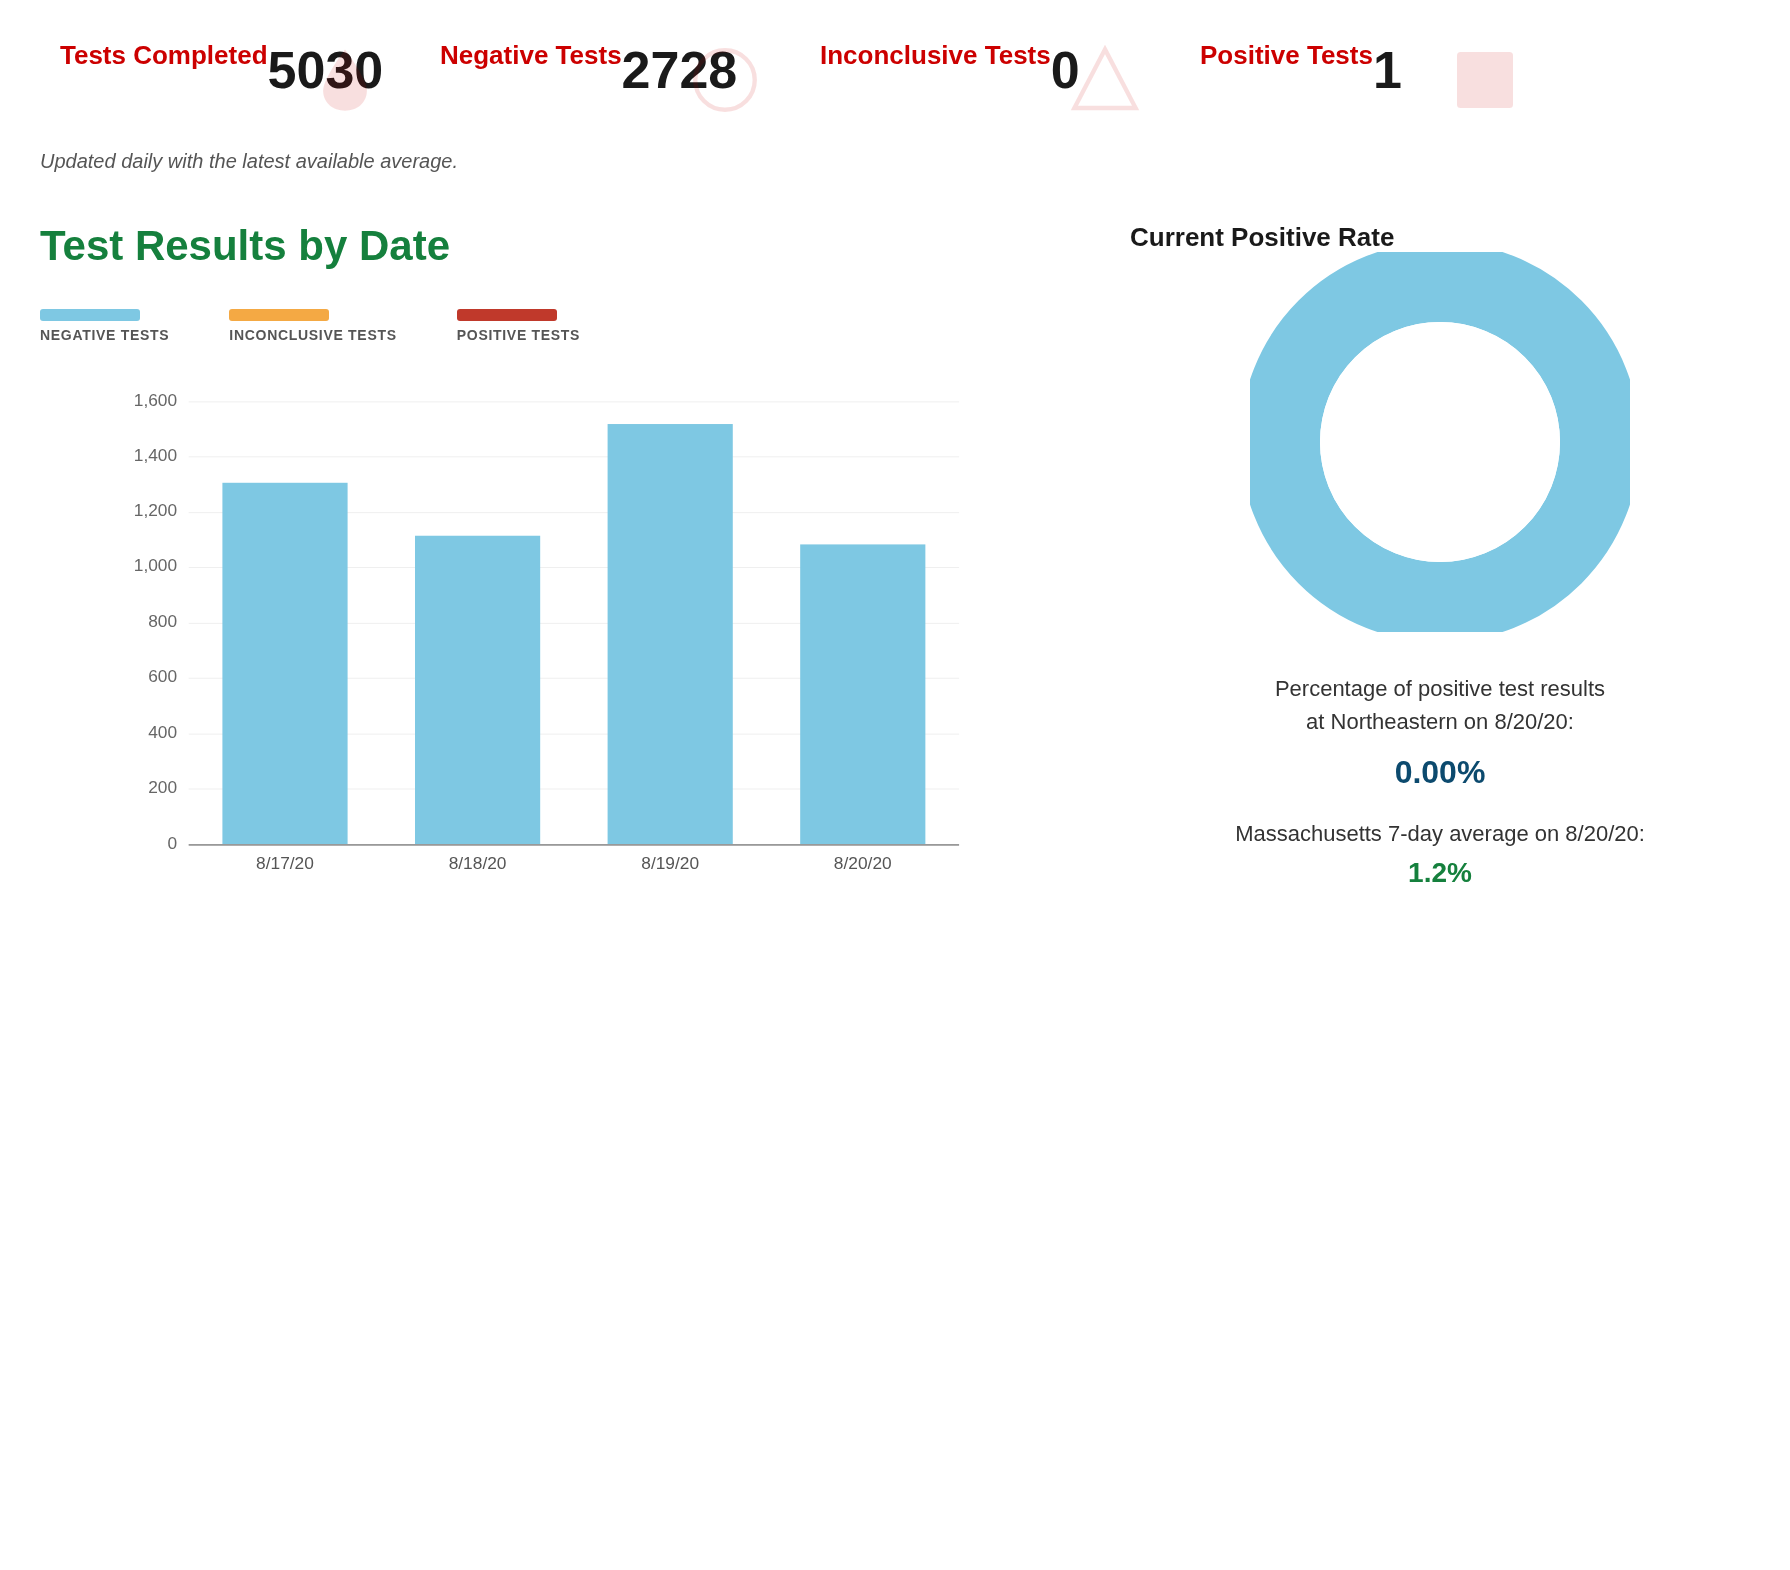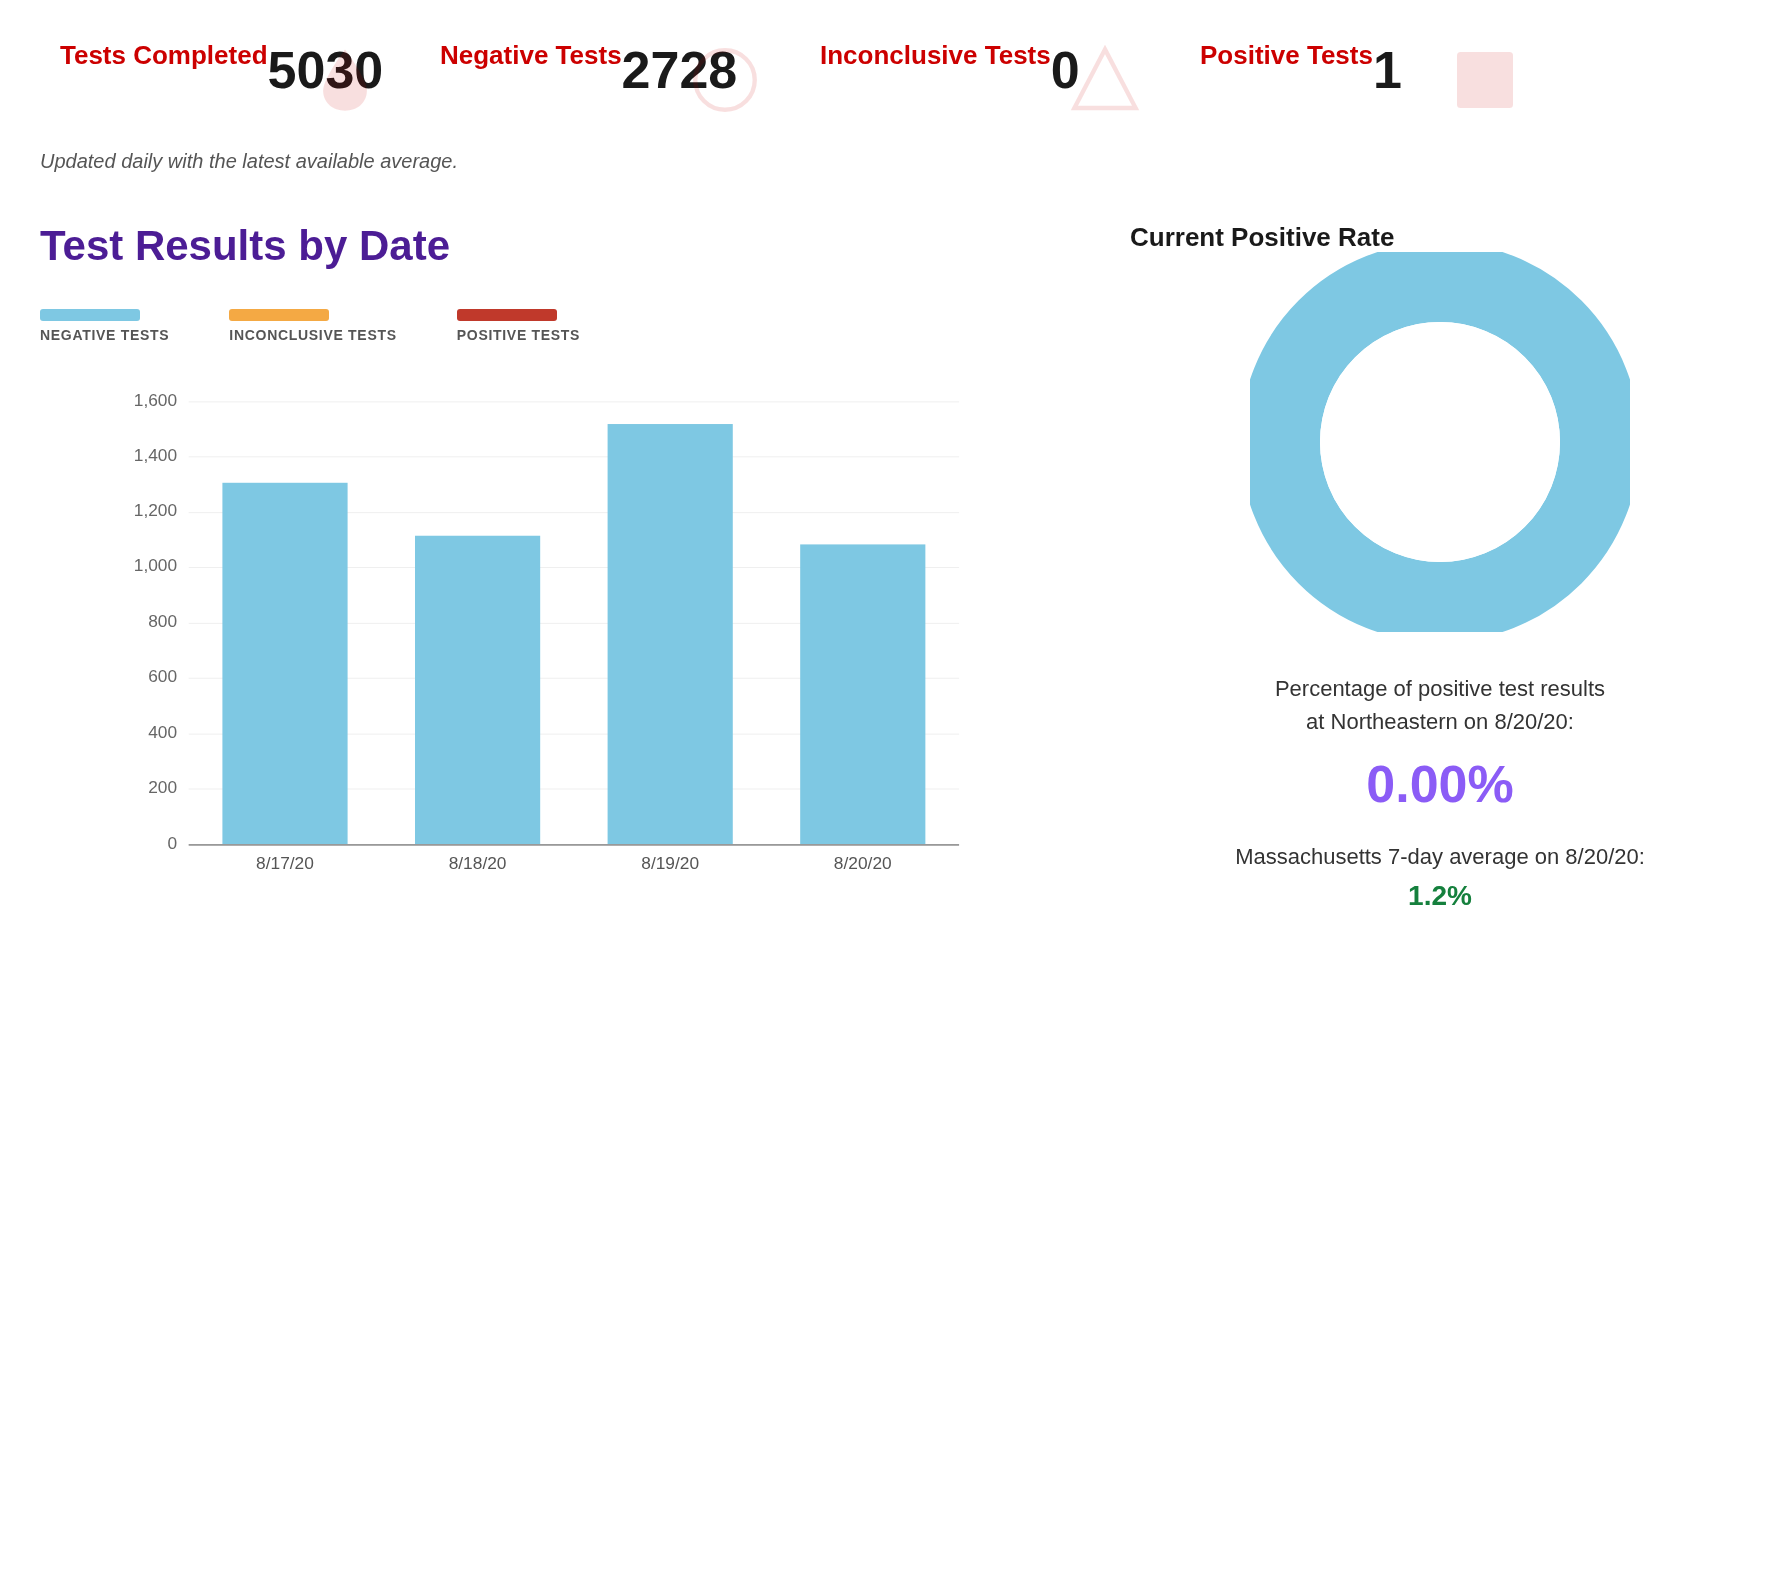--- a/index.html
+++ b/index.html
@@ -79,21 +79,21 @@
     
     .chart-section {
       flex: 1;
       min-width: 0;
     }
 
     .section-title {
       font-family: Arial, Helvetica, sans-serif;
       font-size: 42px;
       font-weight: 900;
-      color: #4c1d95;
+      color: #15803d;
       margin-bottom: 40px;
       line-height: 1.1;
     }
 
     .legend {
       display: flex;
       gap: 60px;
       margin-bottom: 30px;
       align-items: center;
     }
@@ -163,23 +163,23 @@
     .donut-desc {
       font-family: Arial, Helvetica, sans-serif;
       font-size: 22px;
       color: #333;
       line-height: 1.5;
       margin-bottom: 16px;
     }
 
     .donut-rate {
       font-family: Arial, Helvetica, sans-serif;
-      font-size: 52px;
+      font-size: 32px;
       font-weight: 700;
-      color: #8b5cf6;
+      color: #0c4a6e;
       margin-bottom: 30px;
     }
 
     .ma-avg-desc {
       font-family: Arial, Helvetica, sans-serif;
       font-size: 22px;
       color: #333;
       margin-bottom: 10px;
     }
 

